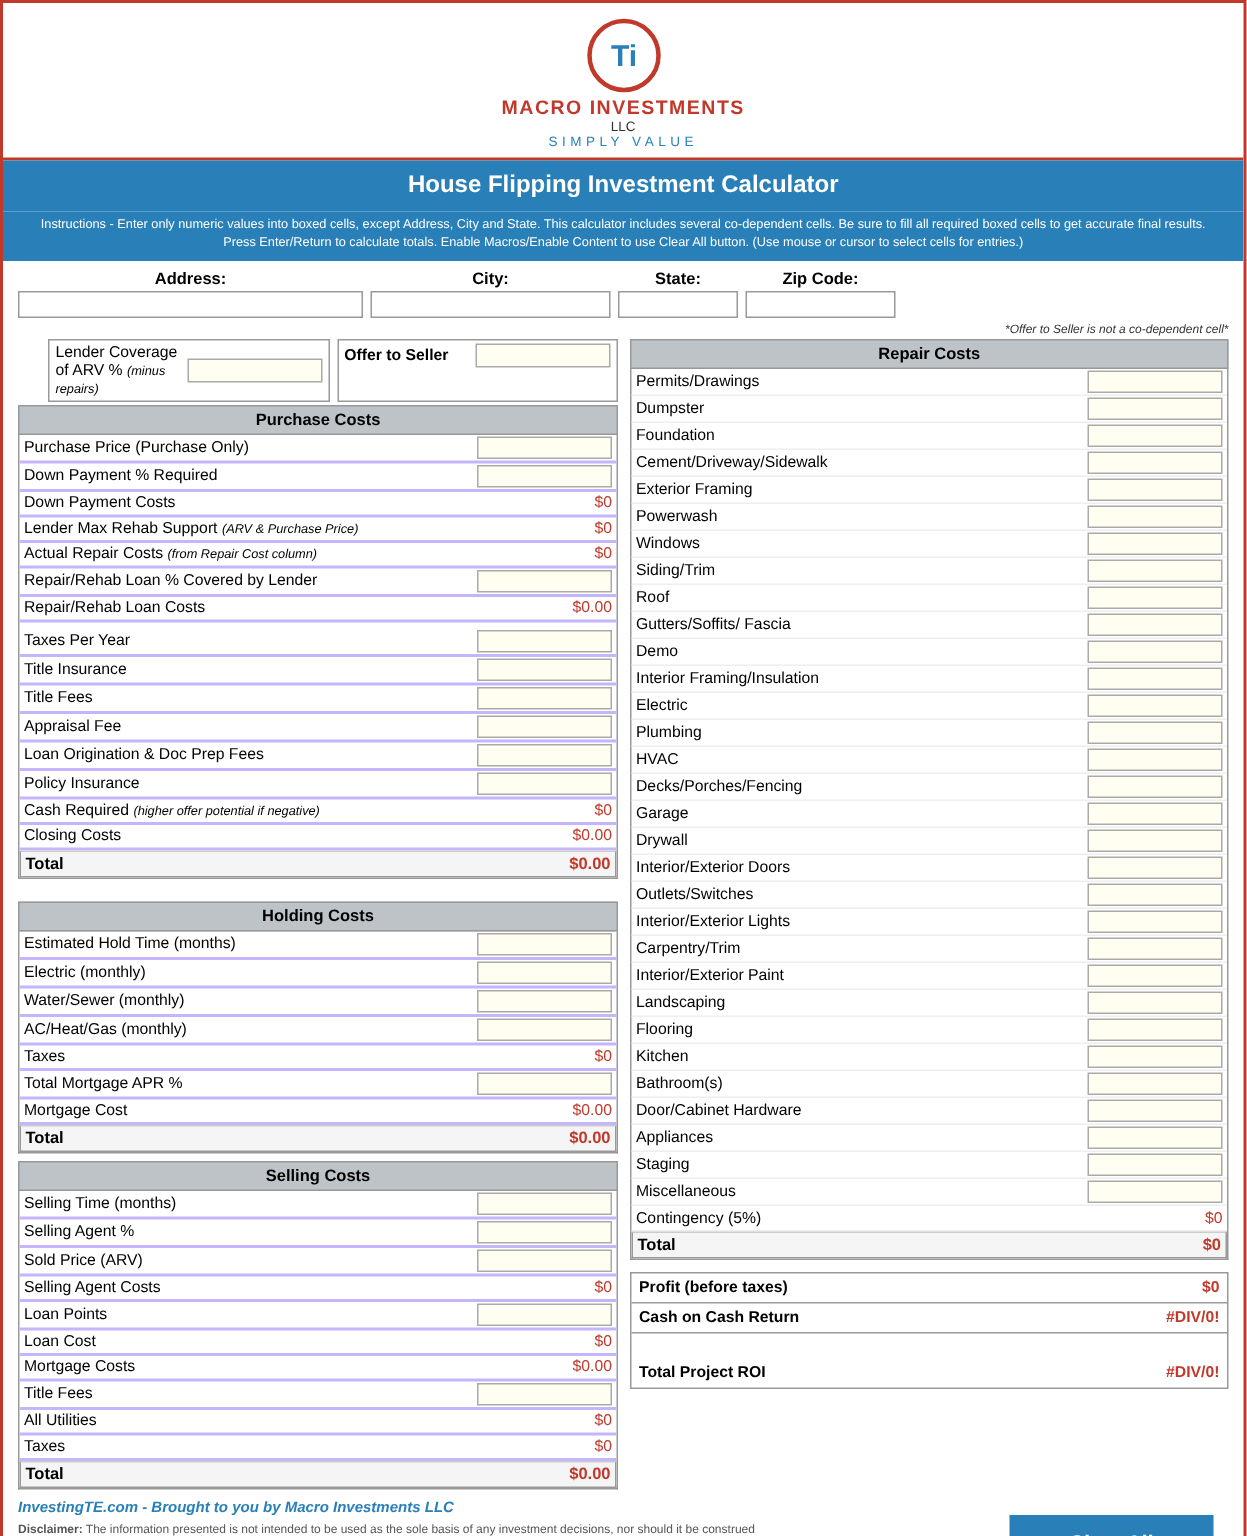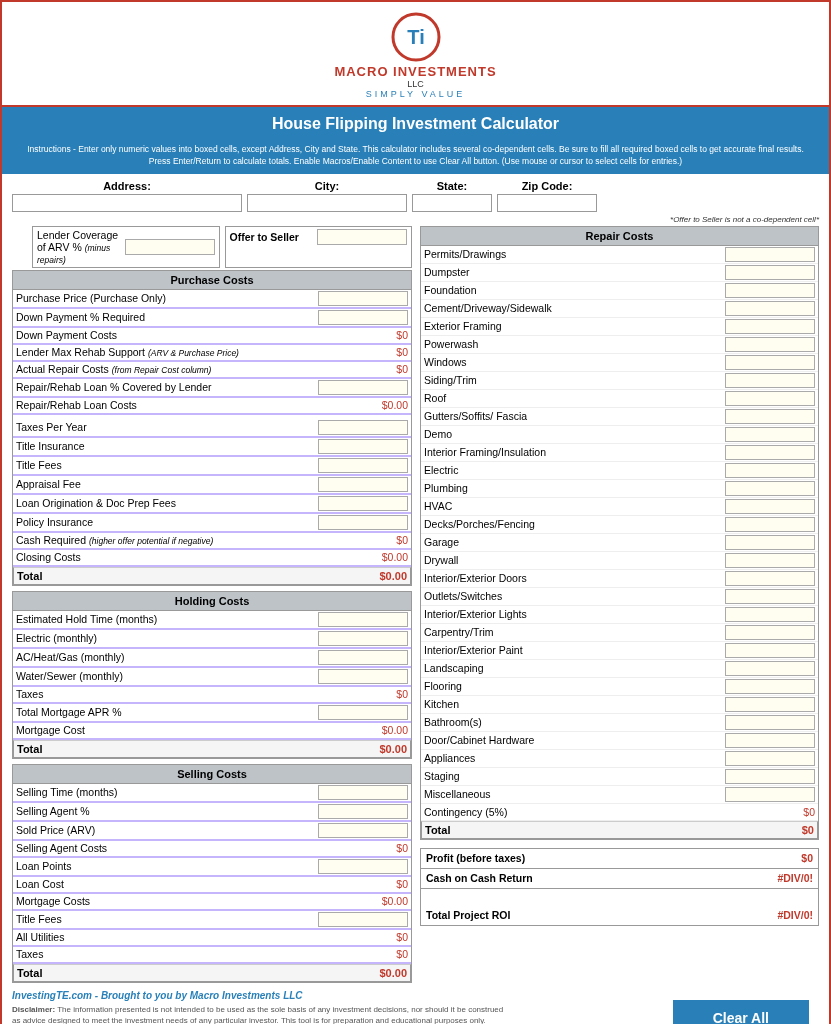--- a/index.html
+++ b/index.html
@@ -100,21 +100,21 @@
       display: flex;
       justify-content: space-between;
       align-items: center;
       padding: 2px 3px;
       font-weight: bold;
       background: #f5f5f5;
       min-height: 18px;
     }
     .total-label { font-size: 11px; font-weight: bold; }
     .total-value { width: 90px; text-align: right; color: #c0392b; font-weight: bold; }
-    .holding-section { margin-top: 5px; }
+    .holding-section { margin-top: 15px; }
     .selling-section { margin-top: 5px; }
     .lender-input {
       width: 90px;
       height: 16px;
       border: 1px solid #aaa;
       text-align: right;
       font-size: 10px;
       background: #fffef0;
     }
     .purchase-table { border: 1px solid #999; border-top: none; }
@@ -332,25 +332,25 @@
       <div class="purchase-table">
         <div class="purchase-row">
           <span class="pr-label">Estimated Hold Time (months)</span>
           <input class="pr-input" type="text" style="">
         </div>
         <div class="purchase-row">
           <span class="pr-label">Electric (monthly)</span>
           <input class="pr-input" type="text" style="">
         </div>
         <div class="purchase-row">
+          <span class="pr-label">Water/Sewer (monthly)</span>
+          <input class="pr-input" type="text" style="">
+        </div>
+        <div class="purchase-row">
           <span class="pr-label">AC/Heat/Gas (monthly)</span>
-          <input class="pr-input" type="text" style="">
-        </div>
-        <div class="purchase-row">
-          <span class="pr-label">Water/Sewer (monthly)</span>
           <input class="pr-input" type="text" style="">
         </div>
         <div class="purchase-row">
           <span class="pr-label">Taxes</span>
           <span class="pr-value">$0</span>
         </div>
         <div class="purchase-row">
           <span class="pr-label">Total Mortgage APR %</span>
           <input class="pr-input" type="text" style="">
         </div>

